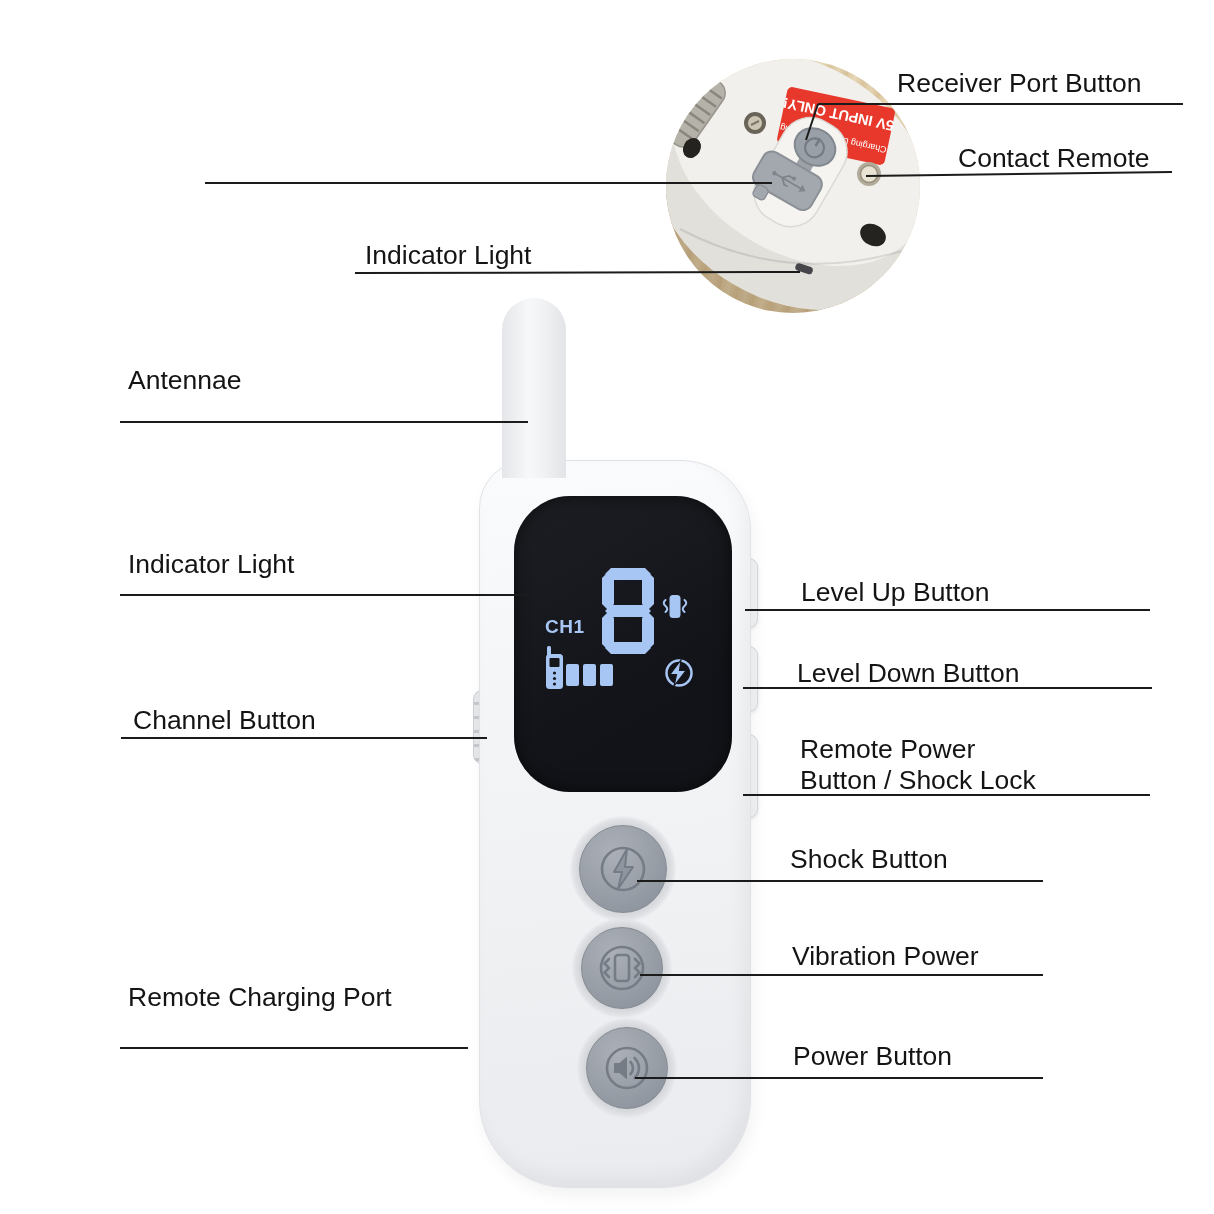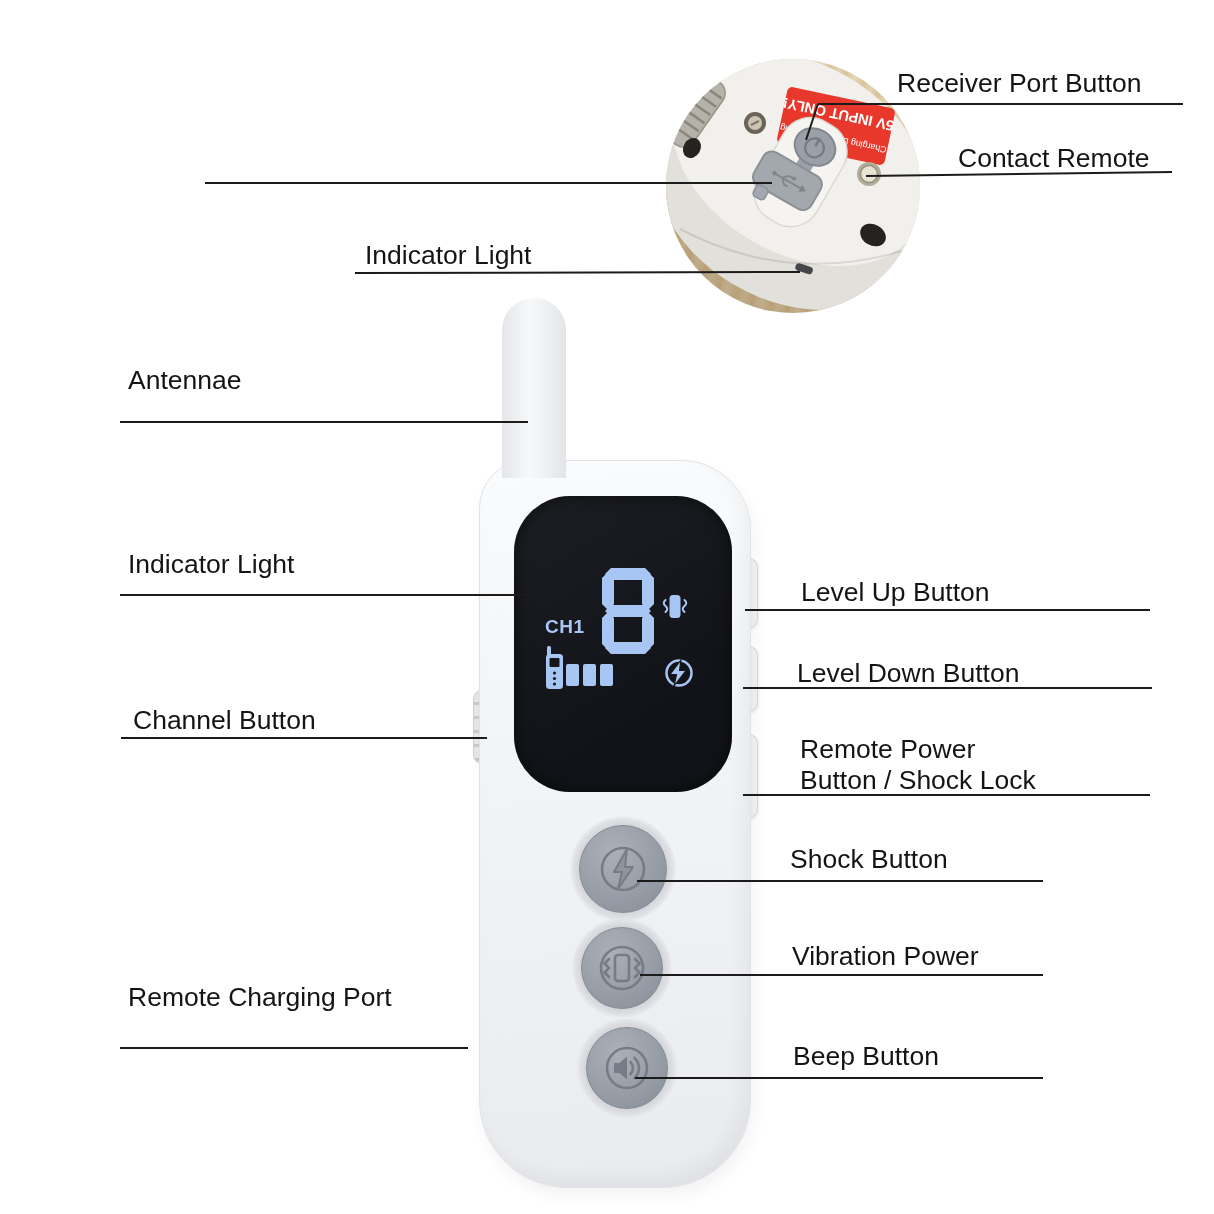--- a/index.html
+++ b/index.html
@@ -238,15 +238,15 @@
   <div class="lbl" style="left:128px;top:982px">Remote Charging Port</div>
 
   <div class="lbl" style="left:801px;top:577px">Level Up Button</div>
   <div class="lbl" style="left:797px;top:658px">Level Down Button</div>
   <div class="lbl" style="left:800px;top:734px">
     <span style="display:block">Remote Power</span>
     <span style="display:block">Button / Shock Lock</span>
   </div>
   <div class="lbl" style="left:790px;top:844px">Shock Button</div>
   <div class="lbl" style="left:792px;top:941px">Vibration Power</div>
-  <div class="lbl" style="left:793px;top:1041px">Beep Button</div>
+  <div class="lbl" style="left:793px;top:1041px">Power Button</div>
 
 </div>
 
 </body></html>

